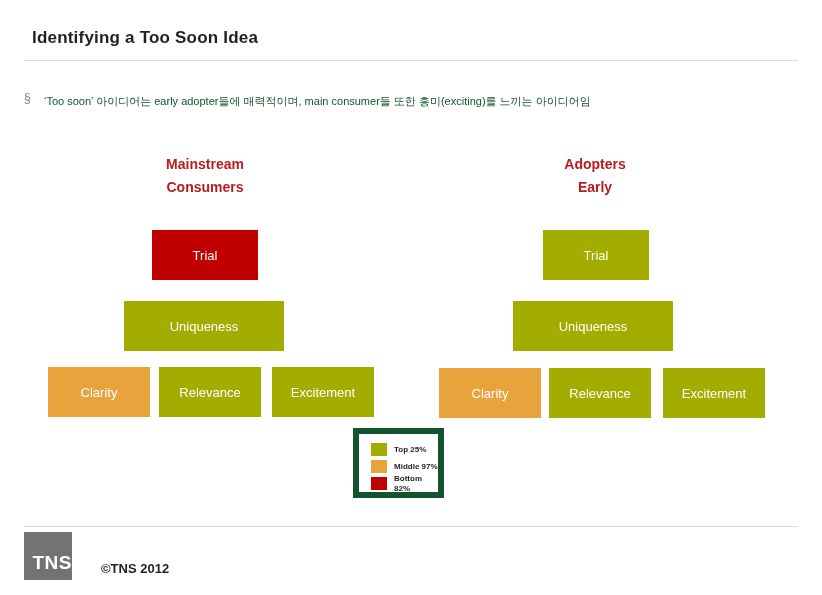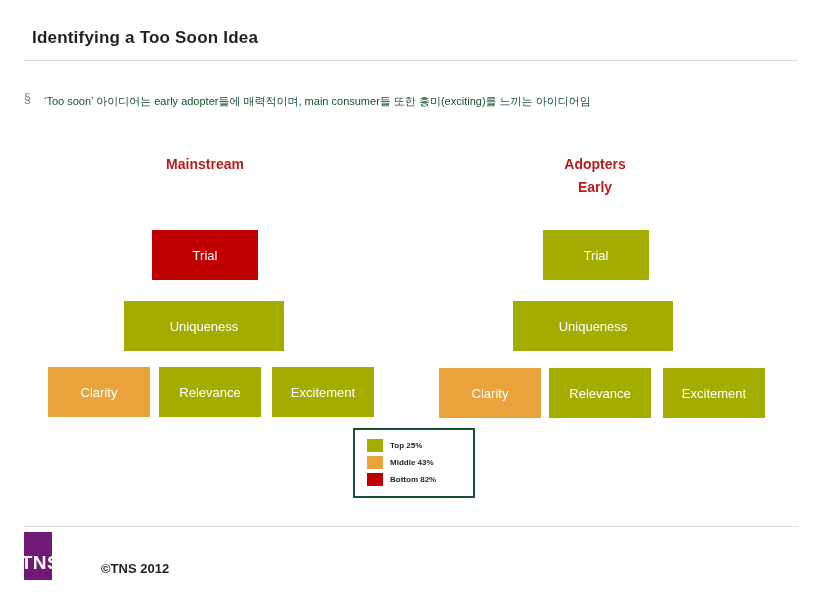--- a/index.html
+++ b/index.html
@@ -83,23 +83,23 @@
     align-items: center;
     justify-content: center;
     font-size: 13px;
     color: #ffffff;
     text-align: center;
   }
   .legend {
     position: absolute;
     left: 353px;
     top: 428px;
-    width: 122px;
+    width: 91px;
     height: 70px;
-    border: 2px solid #14532d;
+    border: 6px solid #14532d;
     box-sizing: border-box;
     background: #ffffff;
     padding: 8px 0 0 12px;
   }
   .legend-row {
     display: flex;
     align-items: center;
     height: 15px;
     margin-bottom: 2px;
   }
@@ -120,26 +120,26 @@
     left: 24px;
     top: 526px;
     width: 774px;
     height: 1px;
     background: #d9d9d9;
   }
   .tns-logo {
     position: absolute;
     left: 24px;
     top: 532px;
-    width: 28px;
+    width: 48px;
     height: 48px;
-    background: #701a75;
+    background: #737373;
     display: flex;
     align-items: flex-end;
-    justify-content: center;
+    justify-content: flex-end;
   }
   .tns-logo span {
     color: #ffffff;
     font-size: 19px;
     font-weight: bold;
     padding: 0 0 6px 5px;
     letter-spacing: 0.5px;
   }
   .copyright {
     position: absolute;
@@ -158,20 +158,21 @@
   <div class="title">Identifying a Too Soon Idea</div>
   <div class="title-rule"></div>
 
   <div class="bullet-row">
     <div class="bullet-mark">§</div>
     <div class="bullet-text">‘Too soon’ 아이디어는 early adopter들에 매력적이며, main consumer들 또한 흥미(exciting)를 느끼는 아이디어임</div>
   </div>
 
   <div class="col-head head-main">
     <div>Mainstream</div>
+    <div>Consumers</div>
   </div>
 
   <div class="col-head head-early">
     <div>Adopters</div>
     <div>Early</div>
   </div>
 
   <div id="boxes-layer">
       <div class="box" style="left: 152px; top: 230px; width: 106px; height: 50px; background: rgb(192, 0, 0);">
         <span>Trial</span>
@@ -206,21 +207,21 @@
     </div>
 
   <div class="legend">
     <div id="legend-rows">
         <div class="legend-row">
           <div class="legend-swatch" style="background: rgb(162, 173, 0);"></div>
           <div class="legend-label">Top 25%</div>
         </div>
         <div class="legend-row">
           <div class="legend-swatch" style="background: rgb(232, 163, 61);"></div>
-          <div class="legend-label">Middle 43%</div>
+          <div class="legend-label">Middle 97%</div>
         </div>
         <div class="legend-row">
           <div class="legend-swatch" style="background: rgb(192, 0, 0);"></div>
           <div class="legend-label">Bottom 82%</div>
         </div>
       </div>
   </div>
 
   <div class="footer-rule"></div>
   <div class="tns-logo">

